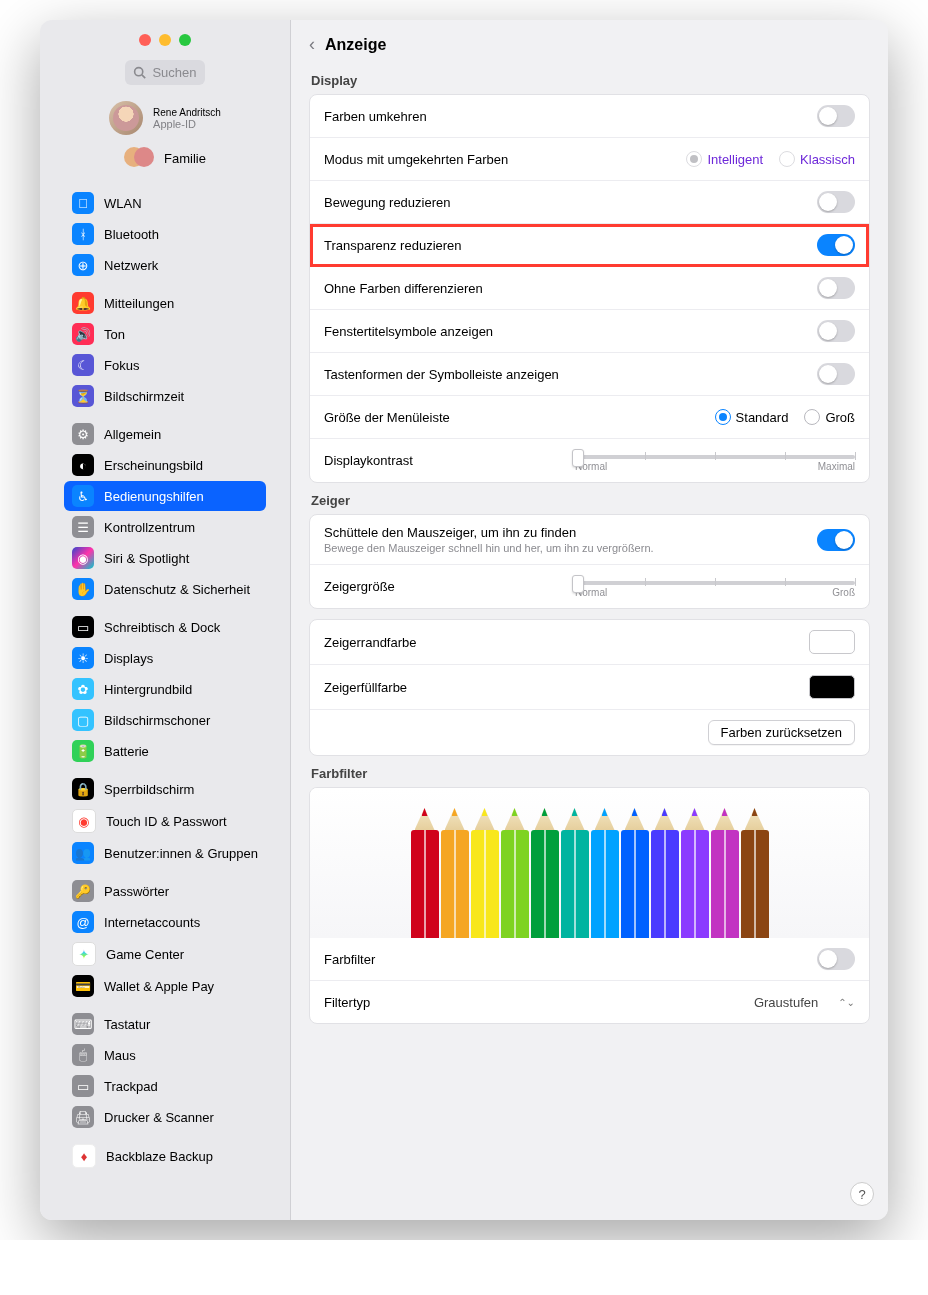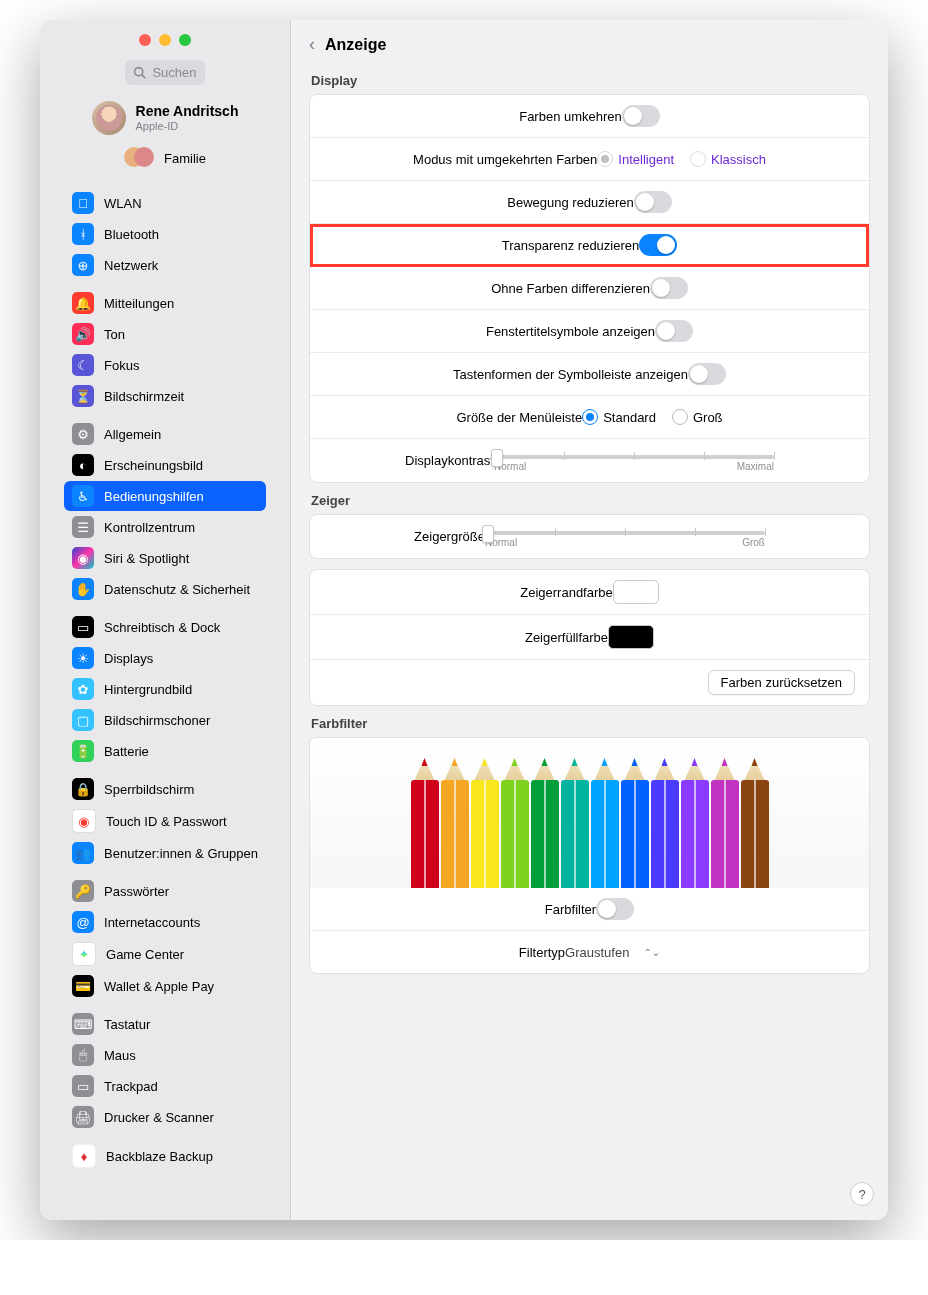--- a/index.html
+++ b/index.html
@@ -53,21 +53,21 @@
   align-items: center;
   gap: 10px;
   padding: 6px 14px 8px;
 }
 .avatar {
   width: 34px; height: 34px; border-radius: 50%;
   background: linear-gradient(135deg,#d8c0a8,#a88870);
   display:flex;align-items:center;justify-content:center;overflow:hidden;
 }
 .avatar-face{width:26px;height:26px;border-radius:50%;background:radial-gradient(circle at 50% 35%,#f5d6b8 35%,#c99 36%);}
-.account-name { font-size: 14px; line-height: 1.1; font-weight: bold; }
+.account-name { font-size: 10px; line-height: 1.1; }
 .account-sub { font-size: 11px; color: #808085; }
 .family-row{display:flex;align-items:center;gap:10px;padding:4px 14px 12px;}
 .family-icons{position:relative;width:30px;height:22px;}
 .family-icons .f1,.family-icons .f2{position:absolute;width:20px;height:20px;border-radius:50%;}
 .family-icons .f1{left:0;background:#e7b07e;}
 .family-icons .f2{left:10px;background:#d88;}
 .nav { flex:1; overflow-y:auto; padding: 0 6px 12px; }
 .nav-group { padding-top: 6px; }
 .nav-item {
   display:flex; align-items:center; gap:10px;
@@ -87,21 +87,21 @@
 }
 .back-chevron { font-size:18px; color:#7a7a80; cursor:pointer; }
 .header-title { font-size:16px; font-weight:600; }
 .content { flex:1; overflow-y:auto; padding: 0 18px 18px; }
 .section-label { font-size:13px; font-weight:600; color:#444; padding: 10px 2px 6px; }
 .panel {
   background:#fff; border:1px solid #e1e1e5; border-radius:8px;
   overflow:hidden;
 }
 .row {
-  display:flex; align-items:center; justify-content:center;
+  display:flex; align-items:center; justify-content:space-between;
   padding: 10px 14px; border-bottom:1px solid #ececf0;
   min-height: 22px;
 }
 .row:last-child { border-bottom:none; }
 .row.highlighted { outline:3px solid #ff3b30; outline-offset:-3px; }
 .row-label { font-size:13px; }
 .row-sub { font-size:11px; color:#8a8a8f; }
 .toggle {
   width:38px; height:22px; border-radius:11px; background:#d9d9de;
   position:relative; cursor:pointer;
@@ -167,21 +167,21 @@
 .pencil .tip{
   position:absolute; top:0; left:4px; right:4px; height:22px;
   background:linear-gradient(#f3e6c3,#e6cf9d);
   clip-path:polygon(50% 0,100% 100%,0 100%);
 }
 .pencil .lead{
   position:absolute; top:0; left:11px; width:6px; height:8px;
   clip-path:polygon(50% 0,100% 100%,0 100%);
 }
 .popup-select {
-  display:flex; align-items:center; gap:14px; color:#444; font-size:13px;
+  display:flex; align-items:center; gap:20px; color:#444; font-size:13px;
 }
 .popup-select .chev { font-size:10px; color:#777; }
 .help {
   position:absolute; bottom:14px; right:14px;
   width:22px;height:22px;border-radius:50%;
   border:1px solid #ccc;background:#fff;
   display:flex;align-items:center;justify-content:center;
   font-size:13px;color:#555;
 }
 .main{position:relative;}
@@ -443,20 +443,27 @@
               <span>Normal</span>
               <span>Maximal</span>
             </div>
           </div>
         </div>
       </div>
 
       <div class="section-label">Zeiger</div>
       <div class="panel">
         <div class="row">
+          <div class="row-split">
+            <span class="row-label">Schüttele den Mauszeiger, um ihn zu finden</span>
+            <span class="row-sub">Bewege den Mauszeiger schnell hin und her, um ihn zu vergrößern.</span>
+          </div>
+          <div class="toggle on"></div>
+        </div>
+        <div class="row">
           <span class="row-label">Zeigergröße</span>
           <div class="slider-wrap">
             <div class="slider">
               <div class="slider-ticks">
                   <span style="left:0"></span>
                   <span style="left:25%"></span>
                   <span style="left:50%"></span>
                   <span style="left:75%"></span>
                   <span style="left:100%"></span>
                 </div>

